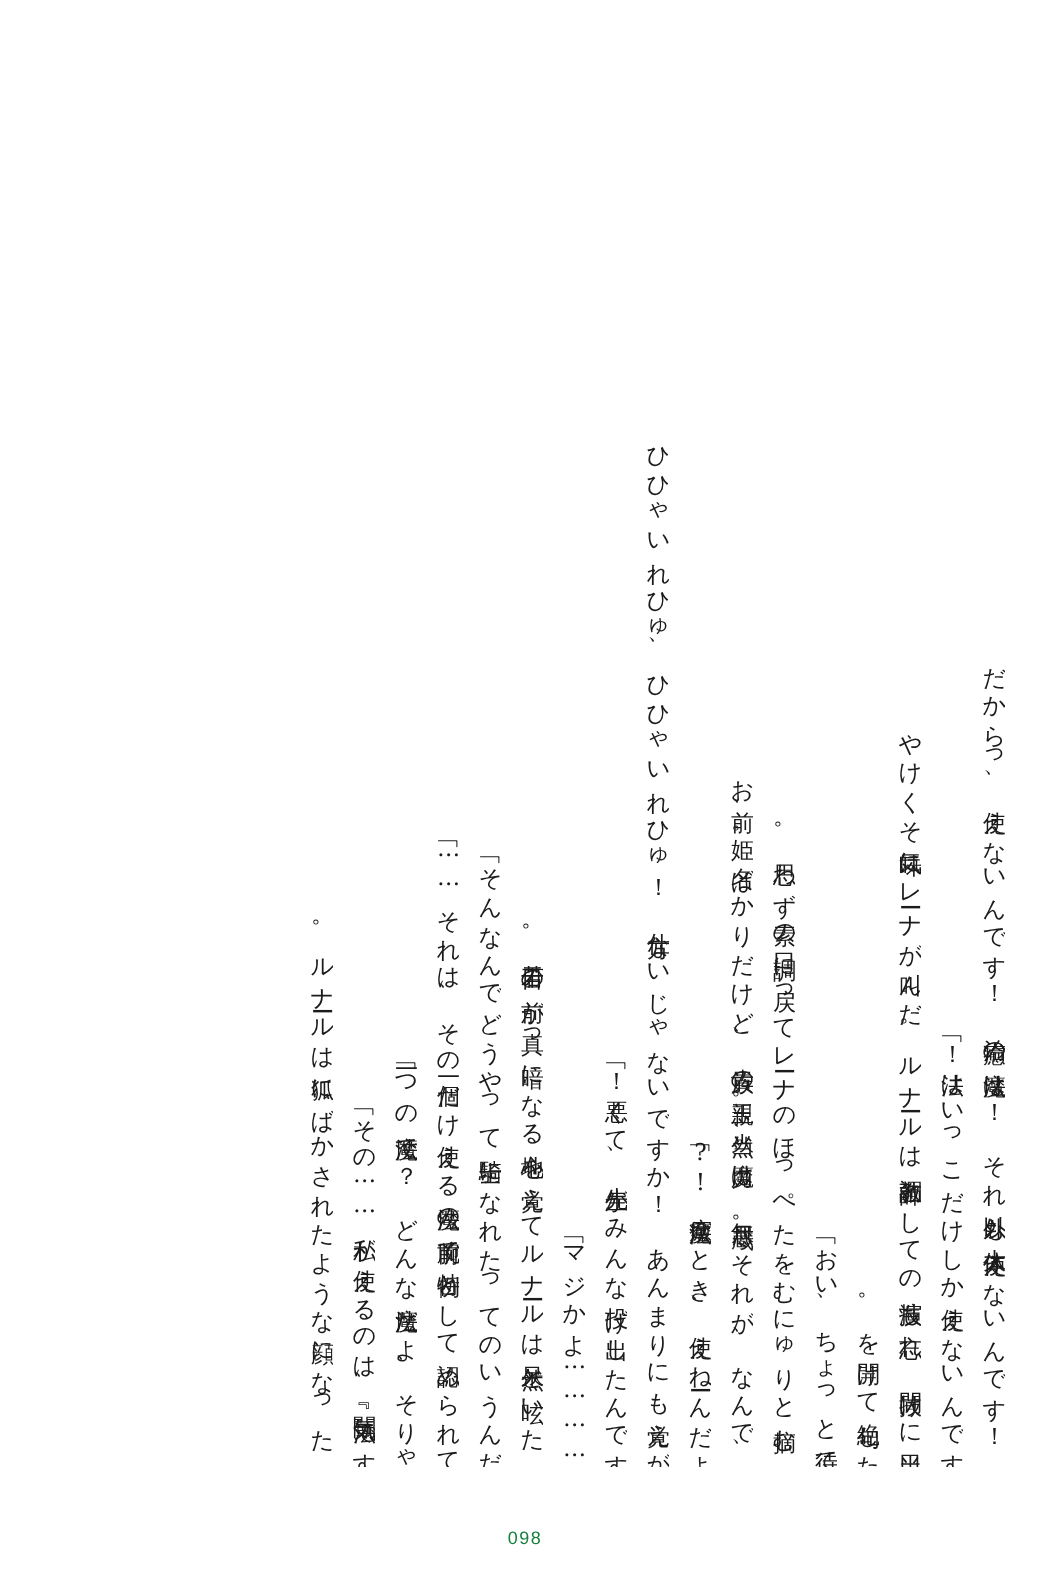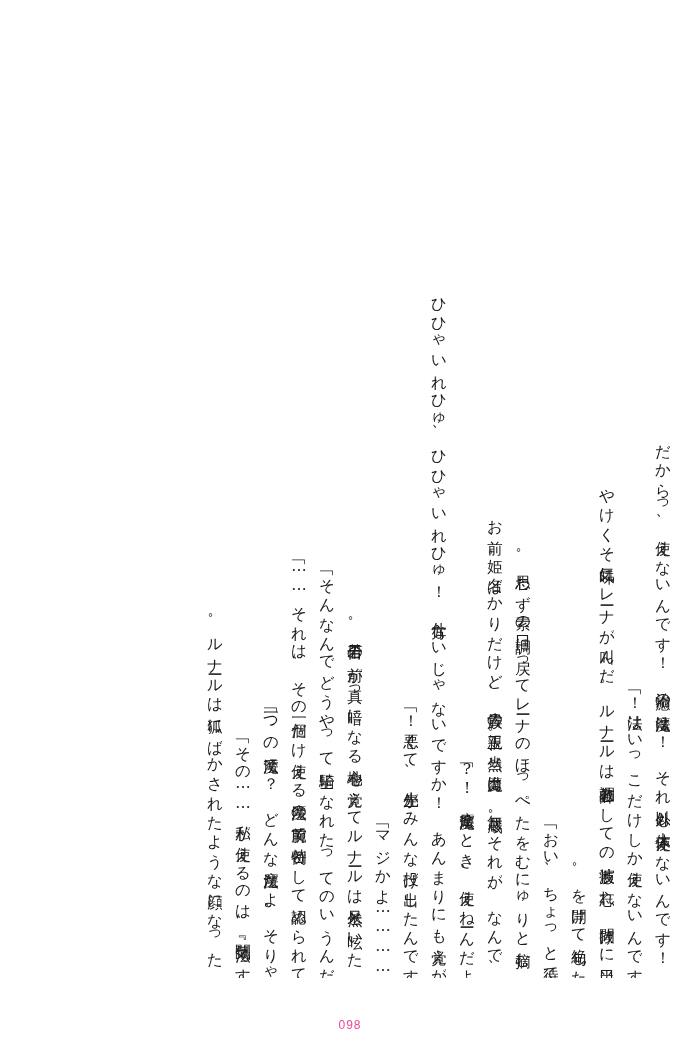--- a/index.html
+++ b/index.html
@@ -52,21 +52,21 @@
     overflow: hidden;
   }
   #page-number {
     position: absolute;
     bottom: 18px;
     left: 0;
     right: 0;
     text-align: center;
     font-size: 12px;
     letter-spacing: 1px;
-    color: #ec4899;
+    color: #15803d;
     font-family: "Liberation Sans", sans-serif;
   }
 </style>
 </head>
 <body>
 
 <div id="page">
 
   <div id="text-block">
     <div class="line">「だからっ、使えないんです！　治癒の魔法は！　それ以外も大体使えないんです！　魔</div>

